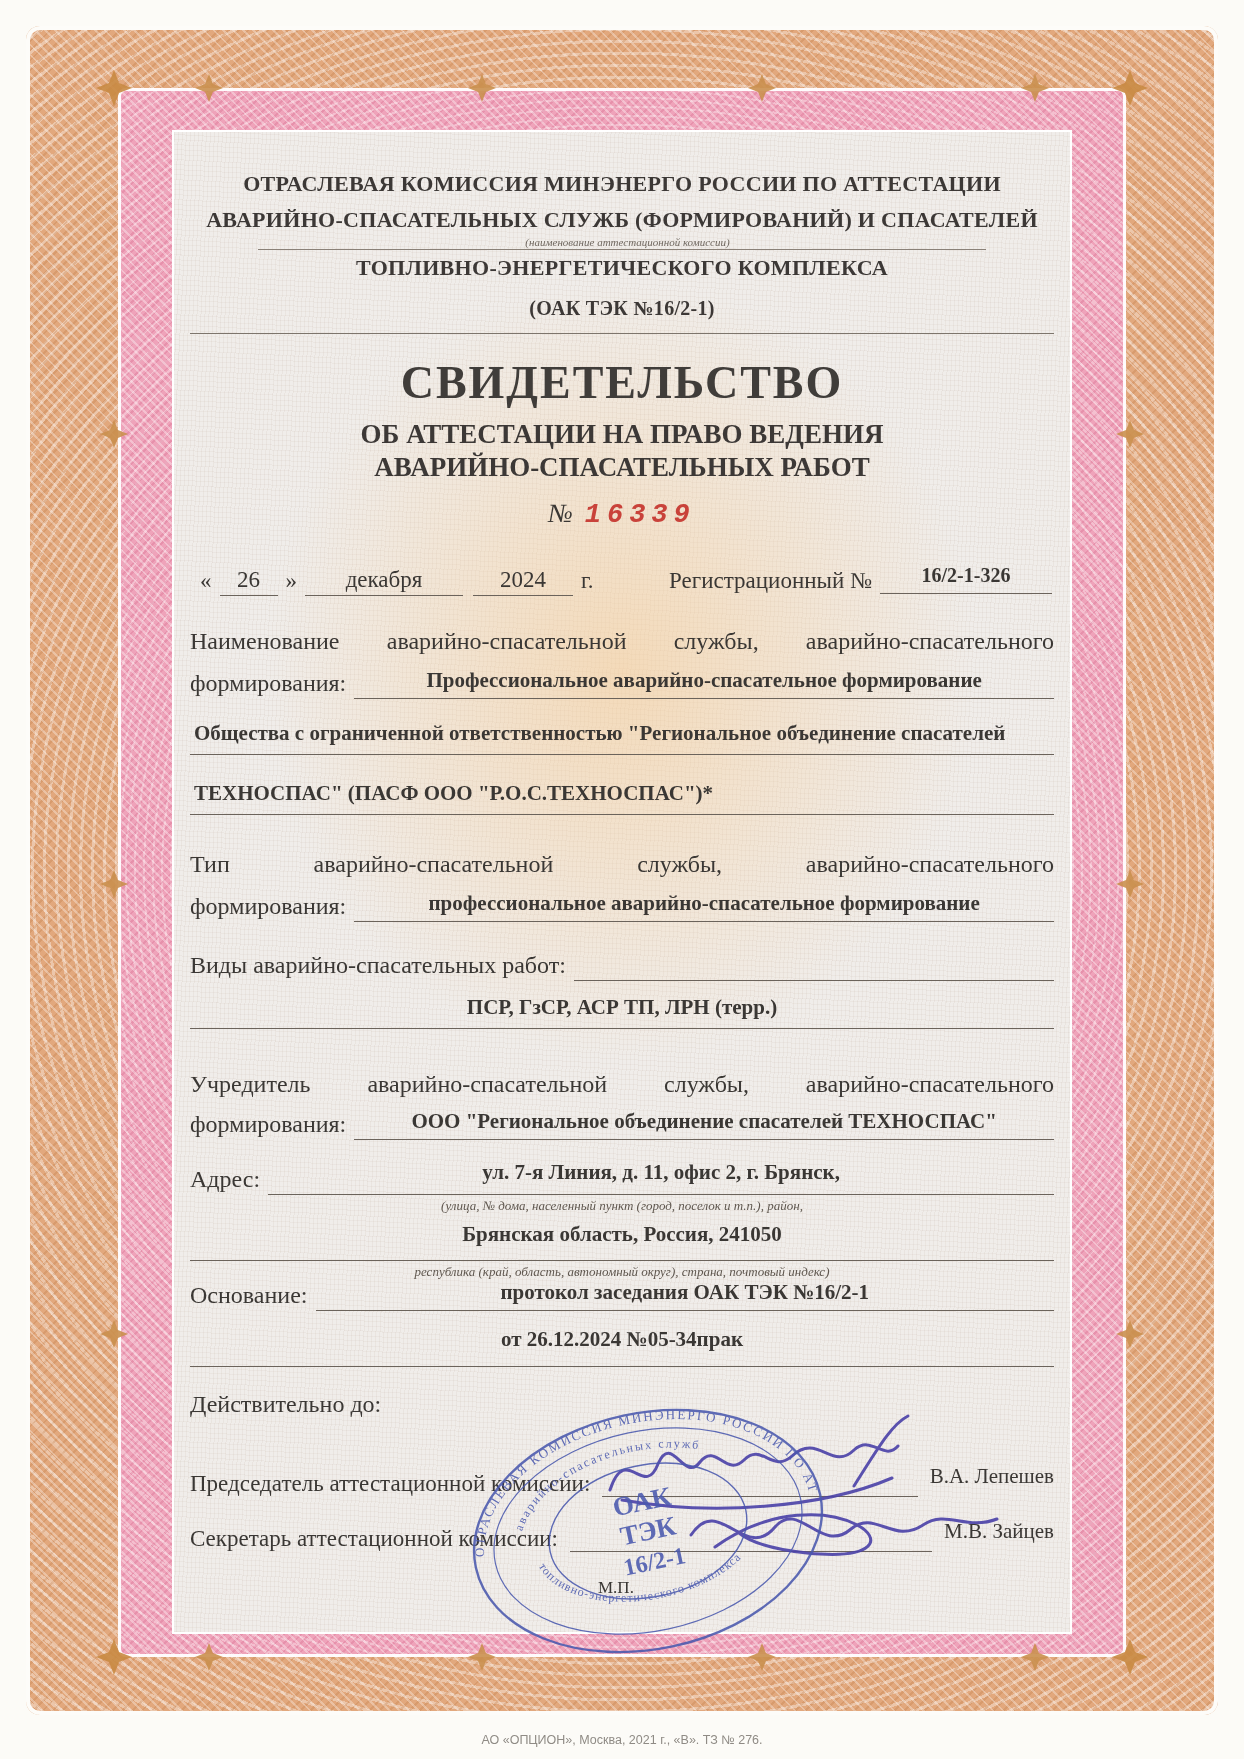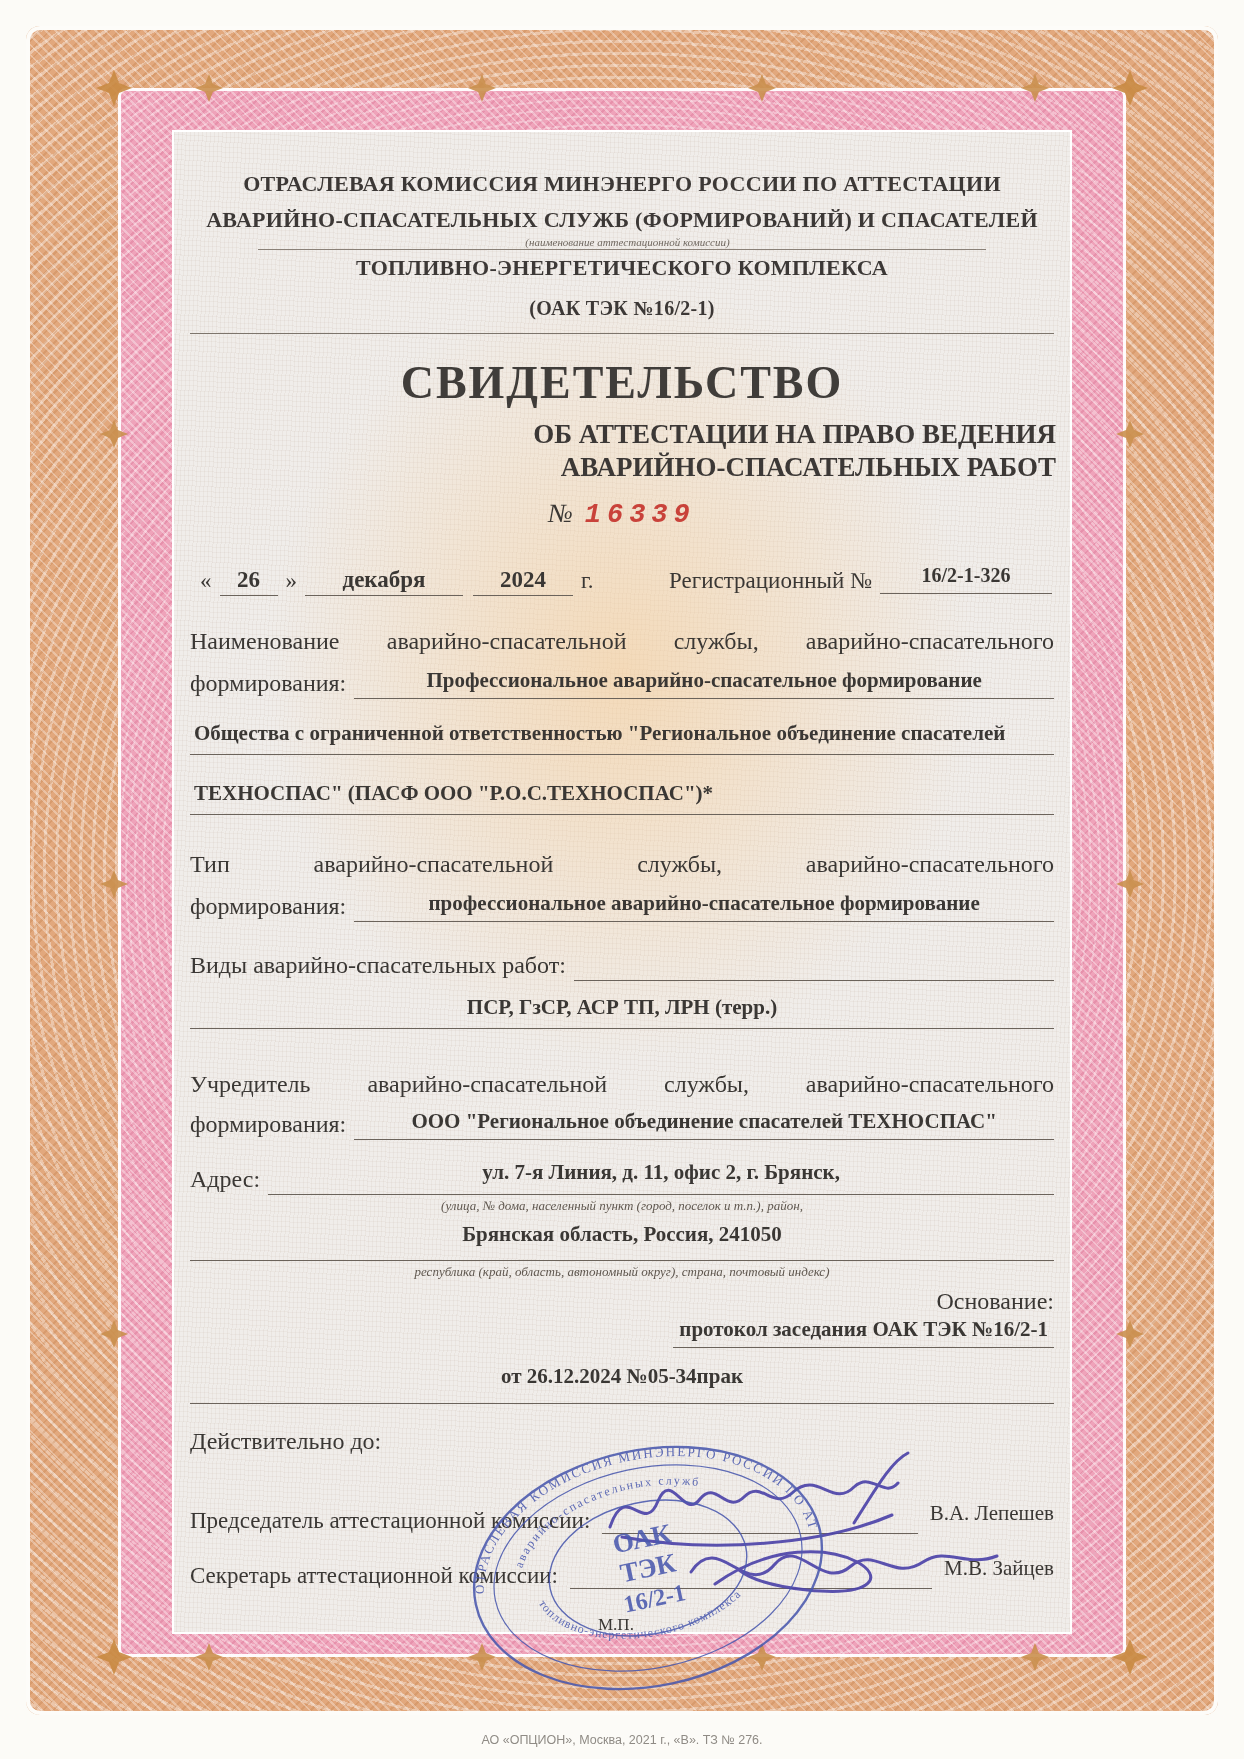--- a/index.html
+++ b/index.html
@@ -33,27 +33,27 @@
       #f0edea;}
   .content{position:absolute;inset:0;padding:28px 14px 0 14px;}
 
   
   .h-line{text-align:center;font-weight:bold;font-size:22px;line-height:1.1;letter-spacing:.3px;color:#3c3836;}
   .caption-rule{margin:8px 70px 0;border-bottom:1px solid #8a8178;position:relative;height:9px;}
   .caption-rule .cap{position:absolute;left:11px;right:0;top:-4px;text-align:center;font-size:11px;
                      font-style:italic;color:#6f675f;font-weight:normal;}
   .full-rule{margin:14px 2px 0;border-bottom:1.5px solid #7d756c;}
   .t-main{margin-top:22px;text-align:center;font-weight:bold;font-size:46px;letter-spacing:2px;color:#403d3a;}
-  .t-sub{text-align:right;font-weight:bold;font-size:27px;color:#3c3836;}
+  .t-sub{text-align:center;font-weight:bold;font-size:27px;color:#3c3836;}
   .num-row{margin-top:16px;text-align:center;font-size:26px;font-style:italic;}
   .num-val{font-family:"Liberation Mono","DejaVu Sans Mono",monospace;color:#c9423a;font-size:27px;
            letter-spacing:6px;font-weight:bold;margin-left:12px;}
 
   .date-row{margin-top:36px;display:flex;align-items:flex-end;font-size:23px;padding:0 4px;}
-  .duf{display:inline-block;border-bottom:1px solid #6b635b;text-align:center;font-weight:bold;padding:0 4px 2px;}
+  .duf{display:inline-block;border-bottom:1px solid #6b635b;text-align:center;font-weight:normal;padding:0 4px 2px;}
   .d-day{min-width:50px;} .d-month{min-width:150px;} .d-year{min-width:92px;}
   .qt{padding:0 8px 2px;}
   .reg-group{margin-left:auto;display:flex;align-items:flex-end;}
   .reg-label{padding-bottom:2px;}
   .reg-box{border-bottom:1px solid #6b635b;min-width:160px;text-align:center;font-weight:bold;
            font-size:20px;padding:0 6px 6px;margin-left:8px;transform:translateY(-2px);}
 
   .plabel{font-size:24px;margin:0 2px;text-align:justify;text-align-last:justify;line-height:1.25;}
   .frow{display:flex;align-items:flex-end;padding:0 2px;}
   .frow .lab{font-size:24px;white-space:nowrap;padding-bottom:2px;}
@@ -160,21 +160,21 @@
       </div>
 
       <div class="frow" style="margin-top:20px;">
         <span class="lab">Адрес:</span>
         <div class="val" style="padding-bottom:9px;">ул. 7-я Линия, д. 11, офис 2, г. Брянск,</div>
       </div>
       <div class="small-cap">(улица, № дома, населенный пункт (город, поселок и т.п.), район,</div>
       <div class="vline vl-center" style="margin-top:8px;padding-bottom:13px;">Брянская область, Россия, 241050</div>
       <div class="small-cap">республика (край, область, автономный округ), страна, почтовый индекс)</div>
 
-      <div class="frow" style="margin-top:8px;flex-direction:column;">
+      <div class="frow" style="">
         <span class="lab">Основание:</span>
         <div class="val">протокол заседания ОАК ТЭК №16/2-1</div>
       </div>
       <div class="vline vl-center" style="margin-top:16px;padding-bottom:14px;">от 26.12.2024 №05-34прак</div>
 
       <div class="frow" style="margin-top:24px;">
         <span class="lab">Действительно до:</span>
       </div>
 
       <div class="sigrow" style="margin-top:46px;">

